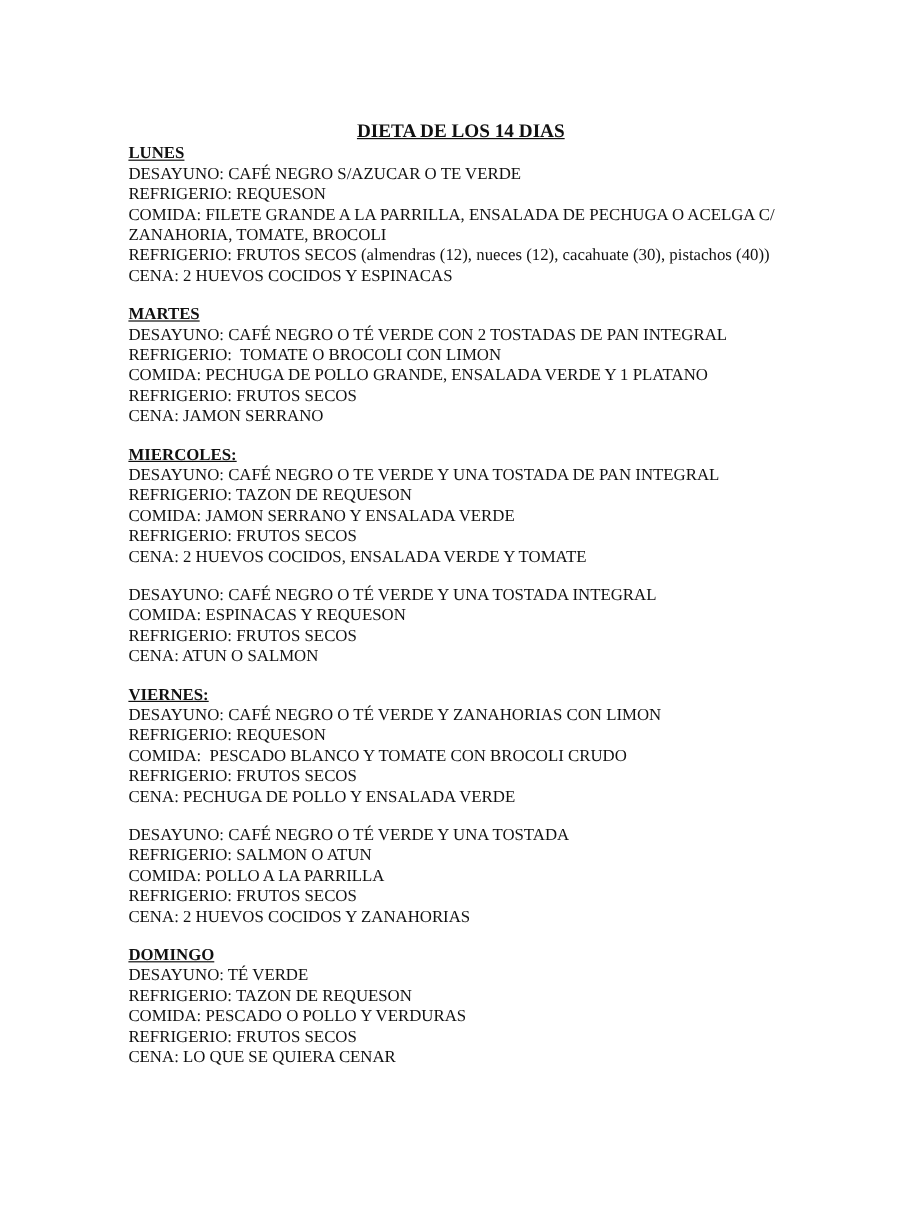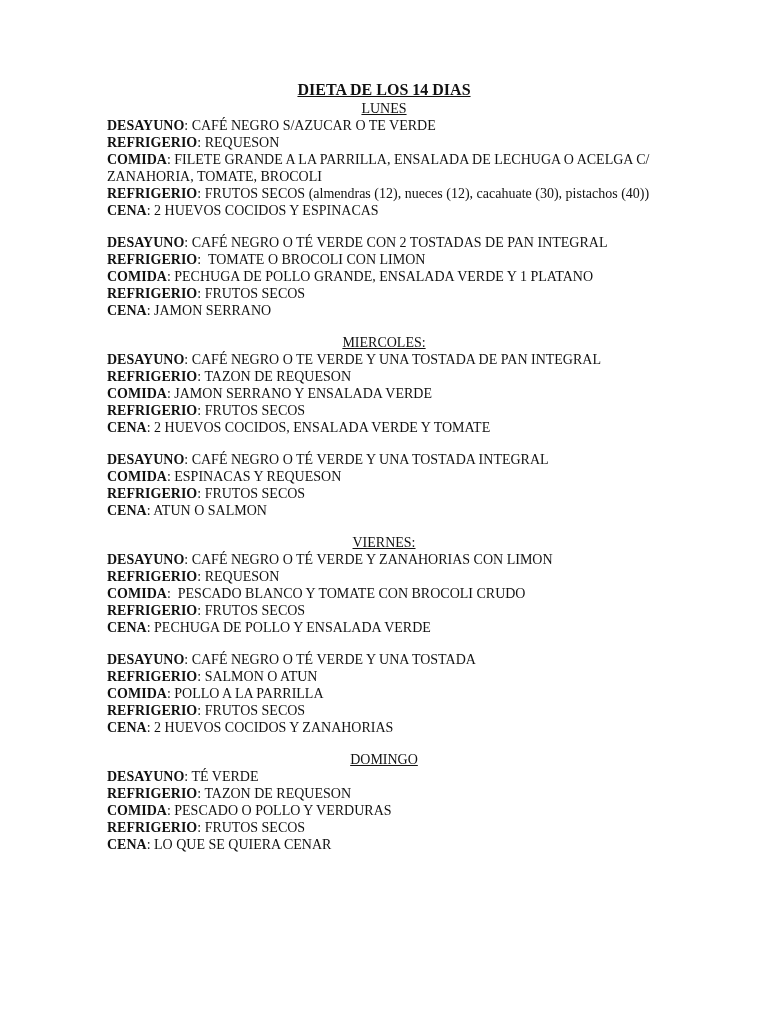--- a/index.html
+++ b/index.html
@@ -12,69 +12,69 @@
     width: 768px;
     height: 1024px;
     background: #ffffff;
     overflow: hidden;
     font-family: "Liberation Serif", "DejaVu Serif", serif;
     color: #111111;
   }
   .content {
     position: absolute;
     left: 107px;
-    top: 80px;
+    top: 100px;
     width: 554px;
   }
   .doc-title {
     margin: 0;
     font-size: 16px;
     line-height: 20px;
     font-weight: bold;
     text-decoration: underline;
     text-align: center;
     white-space: pre;
   }
   .day-section {
     margin: 0 0 15px 0;
   }
   .day {
     font-size: 14px;
     line-height: 17px;
-    font-weight: normal;
+    font-weight: bold;
     text-decoration: underline;
     white-space: pre;
-    text-align: center;
   }
   .meal {
     font-size: 14px;
     line-height: 17px;
     white-space: pre;
   }
   .meal b {
-    font-weight: bold;
+    font-weight: normal;
   }
 </style>
 </head>
 <body>
 
 <div class="page">
   <div class="content">
     <h1 class="doc-title">DIETA DE LOS 14 DIAS</h1>
     <div id="sections">
         <section class="day-section">
           <div class="day">LUNES</div>
           <div class="meal"><b>DESAYUNO</b><span>: </span><span>CAFÉ NEGRO S/AZUCAR O TE VERDE</span></div>
           <div class="meal"><b>REFRIGERIO</b><span>: </span><span>REQUESON</span></div>
-          <div class="meal"><b>COMIDA</b><span>: </span><span>FILETE GRANDE A LA PARRILLA, ENSALADA DE LECHUGA O ACELGA C/
+          <div class="meal"><b>COMIDA</b><span>: </span><span>FILETE GRANDE A LA PARRILLA, ENSALADA DE PECHUGA O ACELGA C/
 ZANAHORIA, TOMATE, BROCOLI</span></div>
           <div class="meal"><b>REFRIGERIO</b><span>: </span><span>FRUTOS SECOS (almendras (12), nueces (12), cacahuate (30), pistachos (40))</span></div>
           <div class="meal"><b>CENA</b><span>: </span><span>2 HUEVOS COCIDOS Y ESPINACAS</span></div>
         </section>
         <section class="day-section">
+          <div class="day">MARTES</div>
           <div class="meal"><b>DESAYUNO</b><span>: </span><span>CAFÉ NEGRO O TÉ VERDE CON 2 TOSTADAS DE PAN INTEGRAL</span></div>
           <div class="meal"><b>REFRIGERIO</b><span>:  </span><span>TOMATE O BROCOLI CON LIMON</span></div>
           <div class="meal"><b>COMIDA</b><span>: </span><span>PECHUGA DE POLLO GRANDE, ENSALADA VERDE Y 1 PLATANO</span></div>
           <div class="meal"><b>REFRIGERIO</b><span>: </span><span>FRUTOS SECOS</span></div>
           <div class="meal"><b>CENA</b><span>: </span><span>JAMON SERRANO</span></div>
         </section>
         <section class="day-section">
           <div class="day">MIERCOLES:</div>
           <div class="meal"><b>DESAYUNO</b><span>: </span><span>CAFÉ NEGRO O TE VERDE Y UNA TOSTADA DE PAN INTEGRAL</span></div>
           <div class="meal"><b>REFRIGERIO</b><span>: </span><span>TAZON DE REQUESON</span></div>

